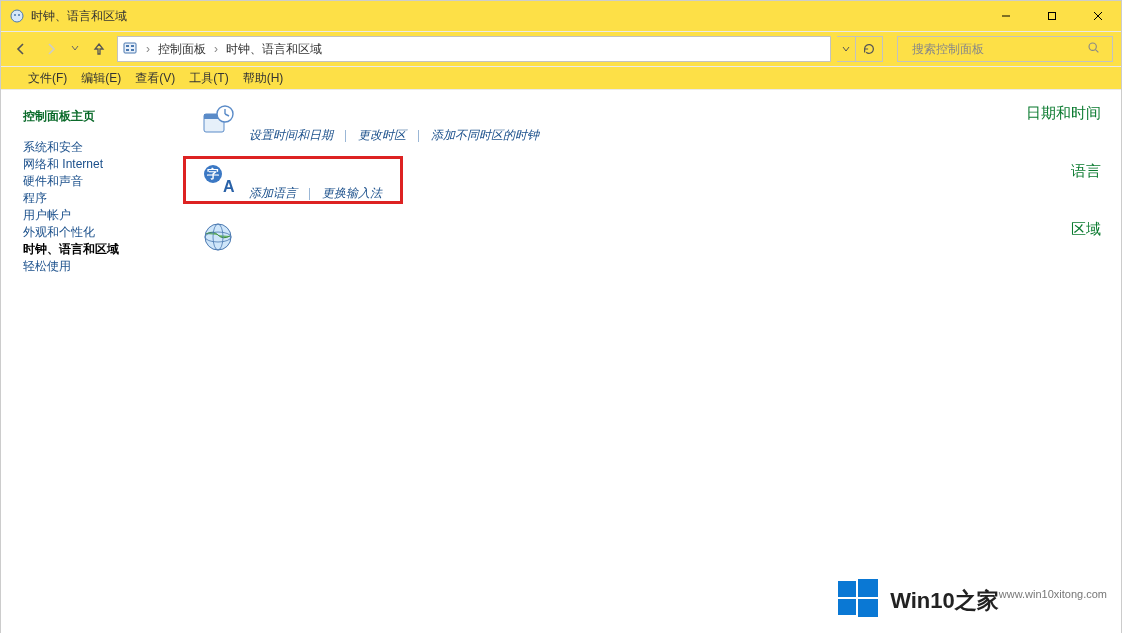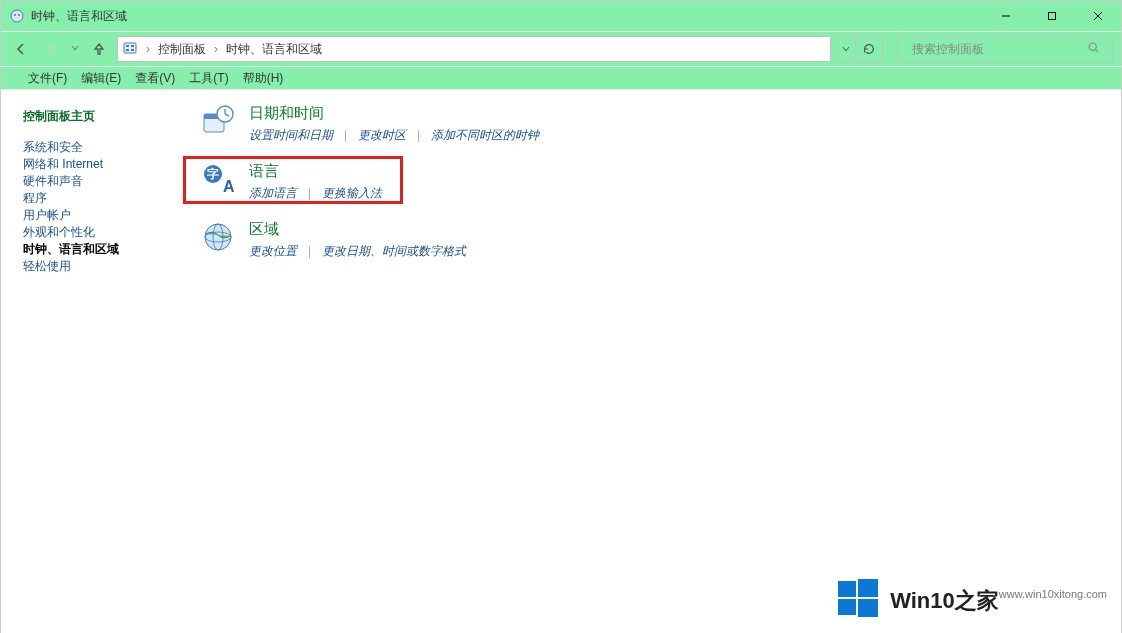--- a/index.html
+++ b/index.html
@@ -10,21 +10,21 @@
     color: #000;
     background: #fff;
     width: 1122px;
     height: 633px;
     overflow: hidden;
   }
   .window {
     width: 1122px;
     height: 633px;
     position: relative;
-    background: #86efac;
+    background: #fde047;
     border: 1px solid #ccc;
     box-sizing: border-box;
   }
   
   .titlebar {
     height: 30px;
     display: flex;
     align-items: center;
     padding: 0 0 0 8px;
     border-bottom: 1px solid #eaeaea;
@@ -150,21 +150,21 @@
     display: flex;
     align-items: flex-start;
     gap: 14px;
     margin-bottom: 18px;
   }
   .cat .cat-icon {
     width: 34px; height: 34px;
     flex: 0 0 34px;
     display: flex; align-items: center; justify-content: center;
   }
-  .cat .cat-body { flex: 1; }
+  .cat .cat-body { flex: 1; text-align: right; }
   .cat .cat-title {
     color: #0a7a2f;
     font-size: 15px;
     margin-bottom: 4px;
   }
   .cat .cat-links {
     display: flex;
     align-items: center;
     gap: 12px;
     font-size: 12px;
@@ -359,25 +359,20 @@
         <div class="cat-icon">
           <svg viewBox="0 0 34 34" width="34" height="34">
             <circle cx="17" cy="17" r="13" fill="#cfe6fa" stroke="#4a78b0"></circle>
             <path d="M5 14 Q12 10 17 15 Q22 20 29 16" fill="#6fb96f" stroke="#3a8a3a"></path>
             <ellipse cx="17" cy="17" rx="13" ry="5" fill="none" stroke="#4a78b0" stroke-width="0.8"></ellipse>
             <ellipse cx="17" cy="17" rx="5" ry="13" fill="none" stroke="#4a78b0" stroke-width="0.8"></ellipse>
           </svg>
         </div>
         <div class="cat-body">
           <div class="cat-title">区域</div>
-          <div class="cat-links">
-            <span class="link">更改位置</span>
-            <span class="divider"></span>
-            <span class="link">更改日期、时间或数字格式</span>
-          </div>
         </div>
       </div>
 
       <div class="highlight" style="left:2px; top:66px; width:220px; height:48px;"></div>
 
     </div>
   </div>
 
   <div class="watermark">
     <span class="wm-logo">

